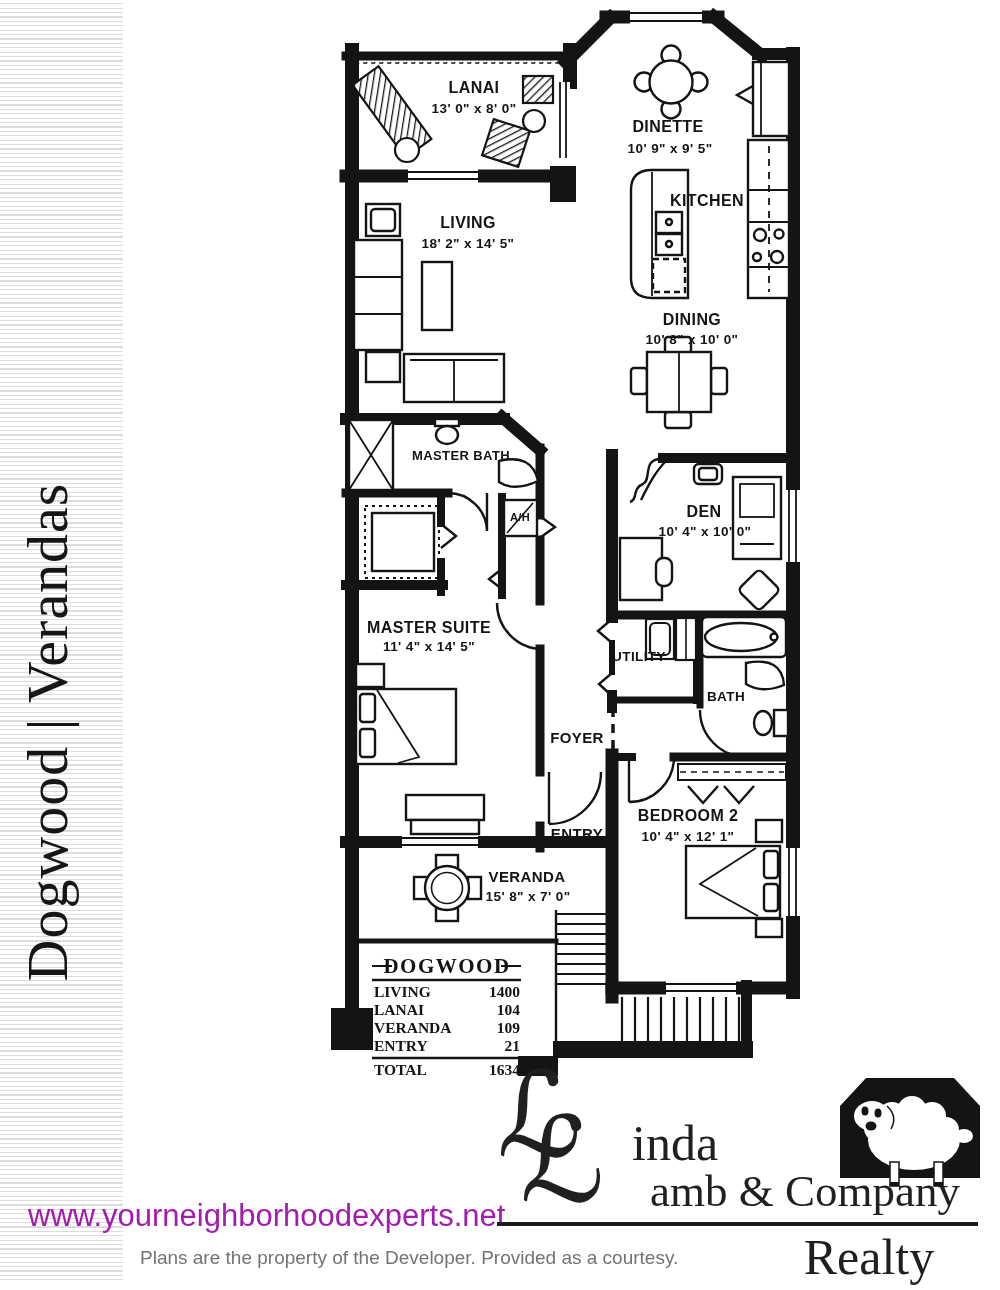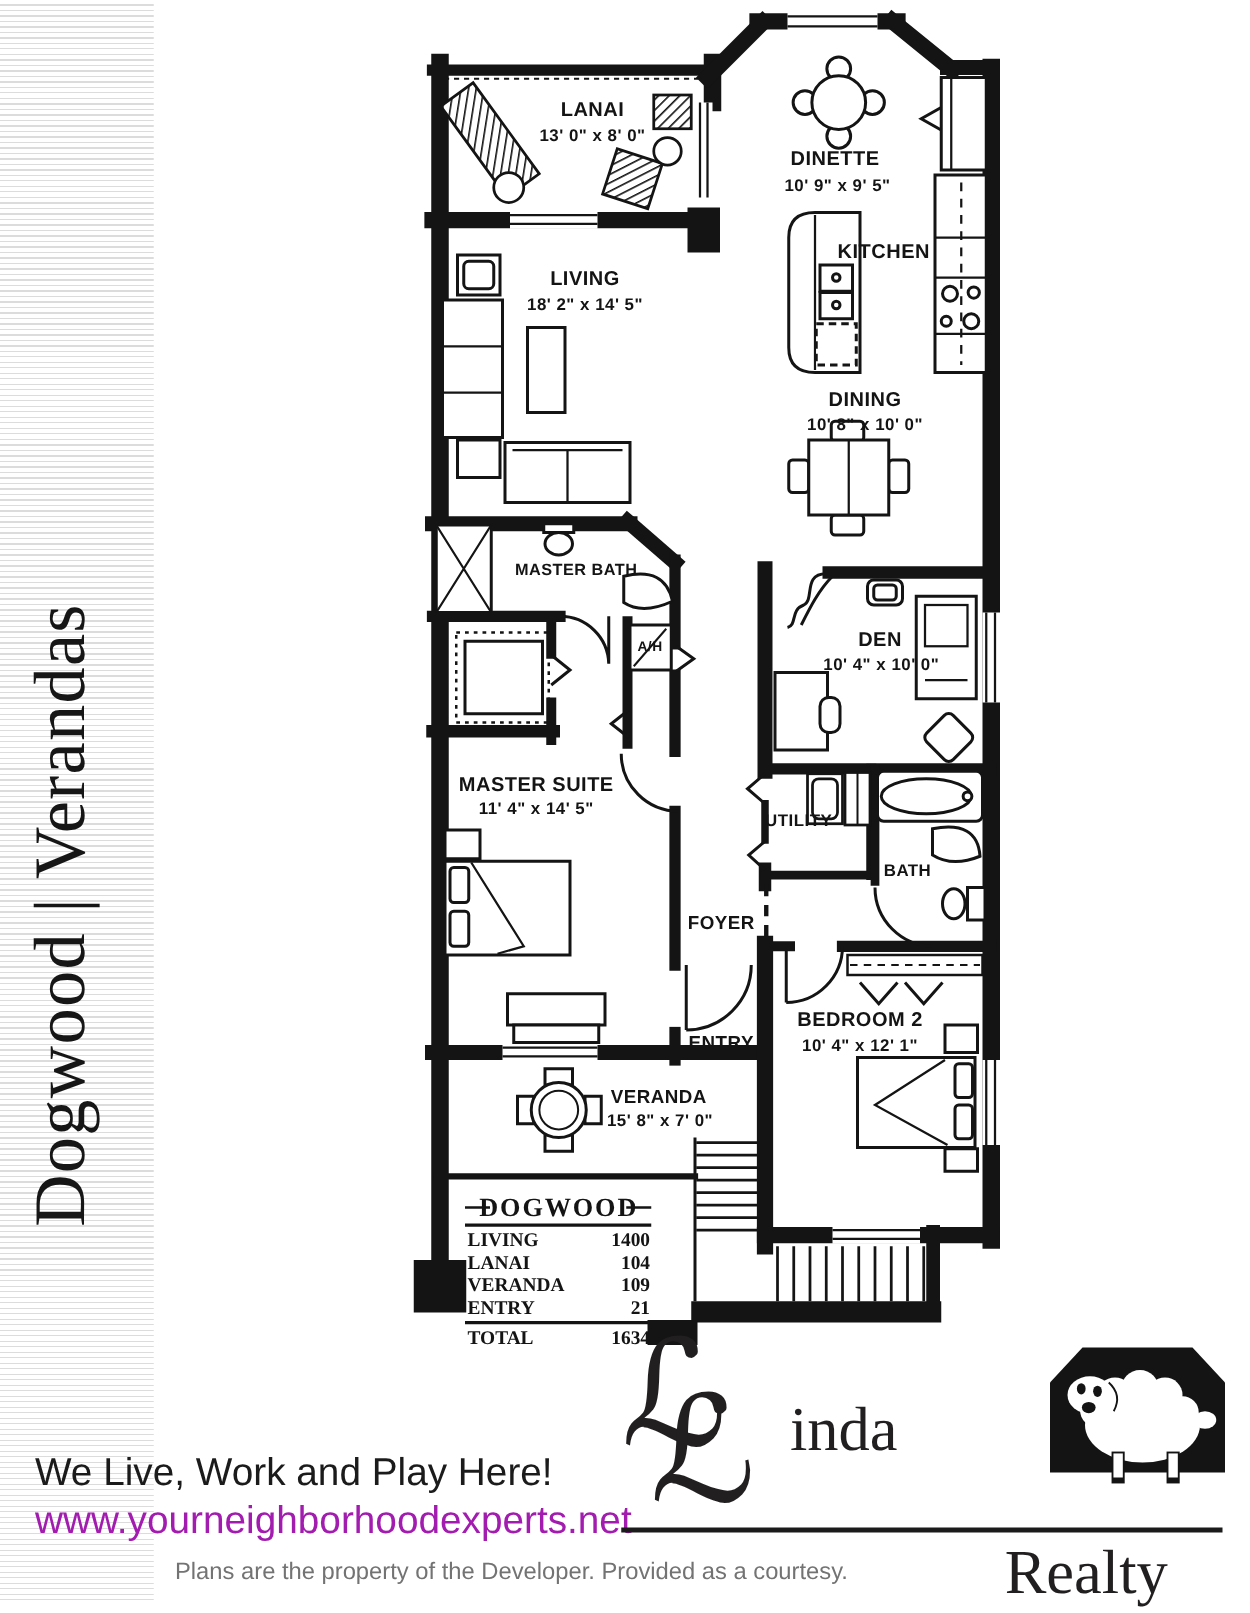--- a/index.html
+++ b/index.html
@@ -305,27 +305,27 @@
       <text class="ser" x="374" y="1033" font-size="15.5">VERANDA</text>
       <text class="ser" x="520" y="1033" font-size="15.5" text-anchor="end">109</text>
       <text class="ser" x="374" y="1051" font-size="15.5">ENTRY</text>
       <text class="ser" x="520" y="1051" font-size="15.5" text-anchor="end">21</text>
       <path d="M372,1058 H521" stroke="#141414" stroke-width="2.6"></path>
       <text class="ser" x="374" y="1075" font-size="15.5">TOTAL</text>
       <text class="ser" x="520" y="1075" font-size="15.5" text-anchor="end">1634</text>
     </g>
   </svg>
 
-  <div class="tagline">We Live, Work and Play Here!</div>
   <div class="website">www.yourneighborhoodexperts.net</div>
   <div class="disclaimer">Plans are the property of the Developer.  Provided as a courtesy.</div>
 
   <span class="logo-l logo-l1">ℒ</span>
   <span class="logo-rest logo-inda">inda</span>
   <span class="logo-l logo-l2">ℒ</span>
+  <span class="logo-rest logo-lamb">amb &amp; Company</span>
   <div class="logo-line"></div>
   <div class="logo-rest logo-realty">Realty</div>
 
   <svg class="sheep-badge" width="140" height="116" viewBox="0 0 140 116">
     <polygon points="0,30 26,2 114,2 140,30 140,102 0,102" fill="#141414"></polygon>
     <circle cx="38" cy="52" r="14" fill="#fff"></circle>
       <circle cx="52" cy="40" r="14" fill="#fff"></circle>
     <circle cx="72" cy="35" r="15" fill="#fff"></circle>
       <circle cx="92" cy="40" r="14" fill="#fff"></circle>
     <circle cx="106" cy="54" r="13" fill="#fff"></circle>

